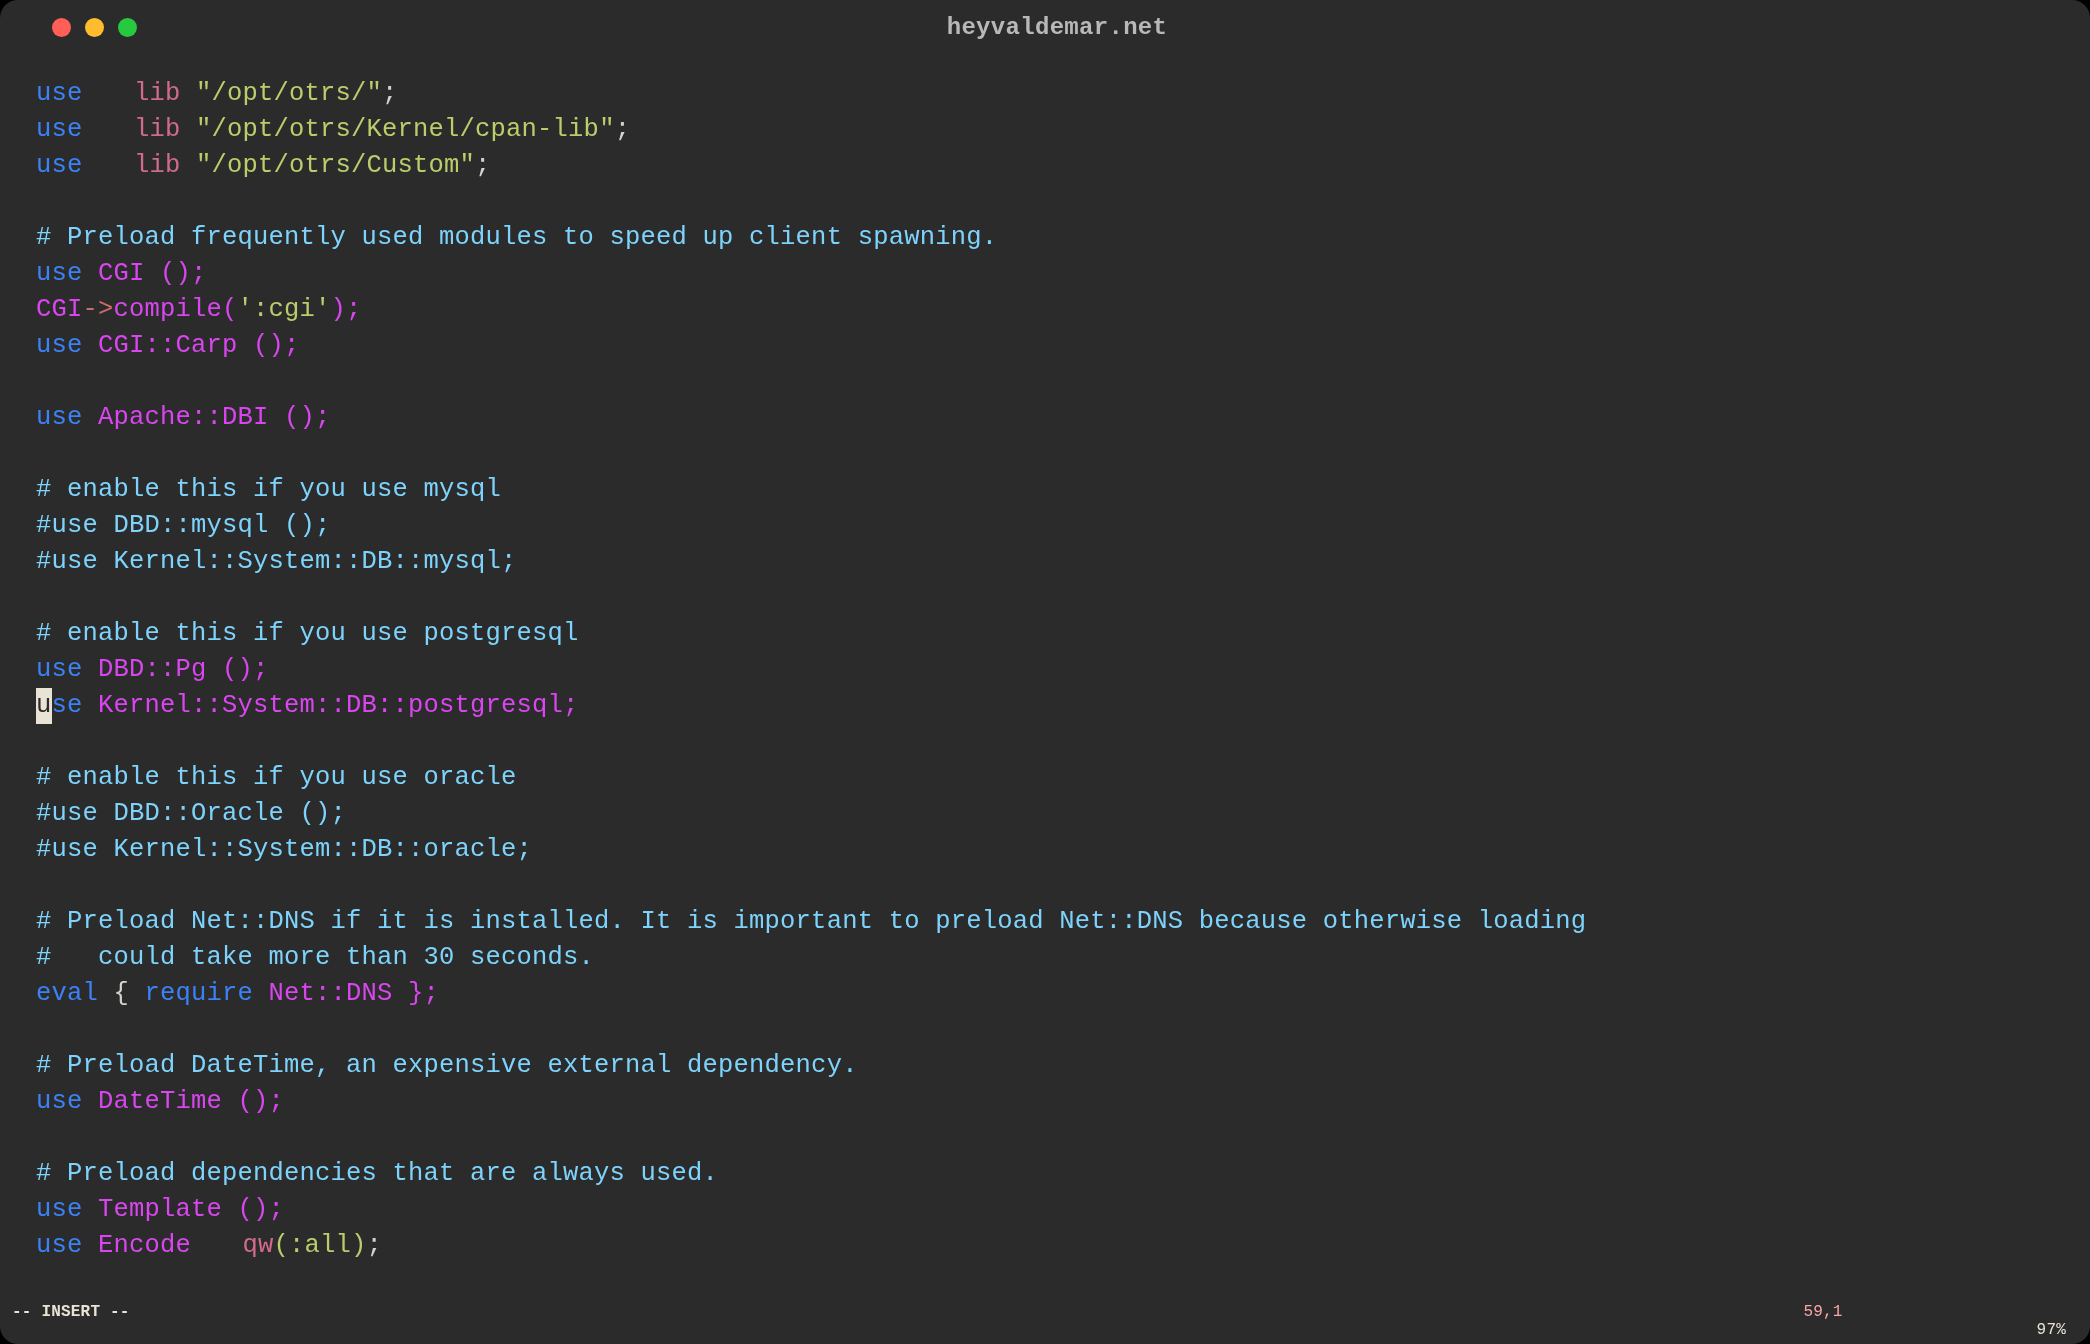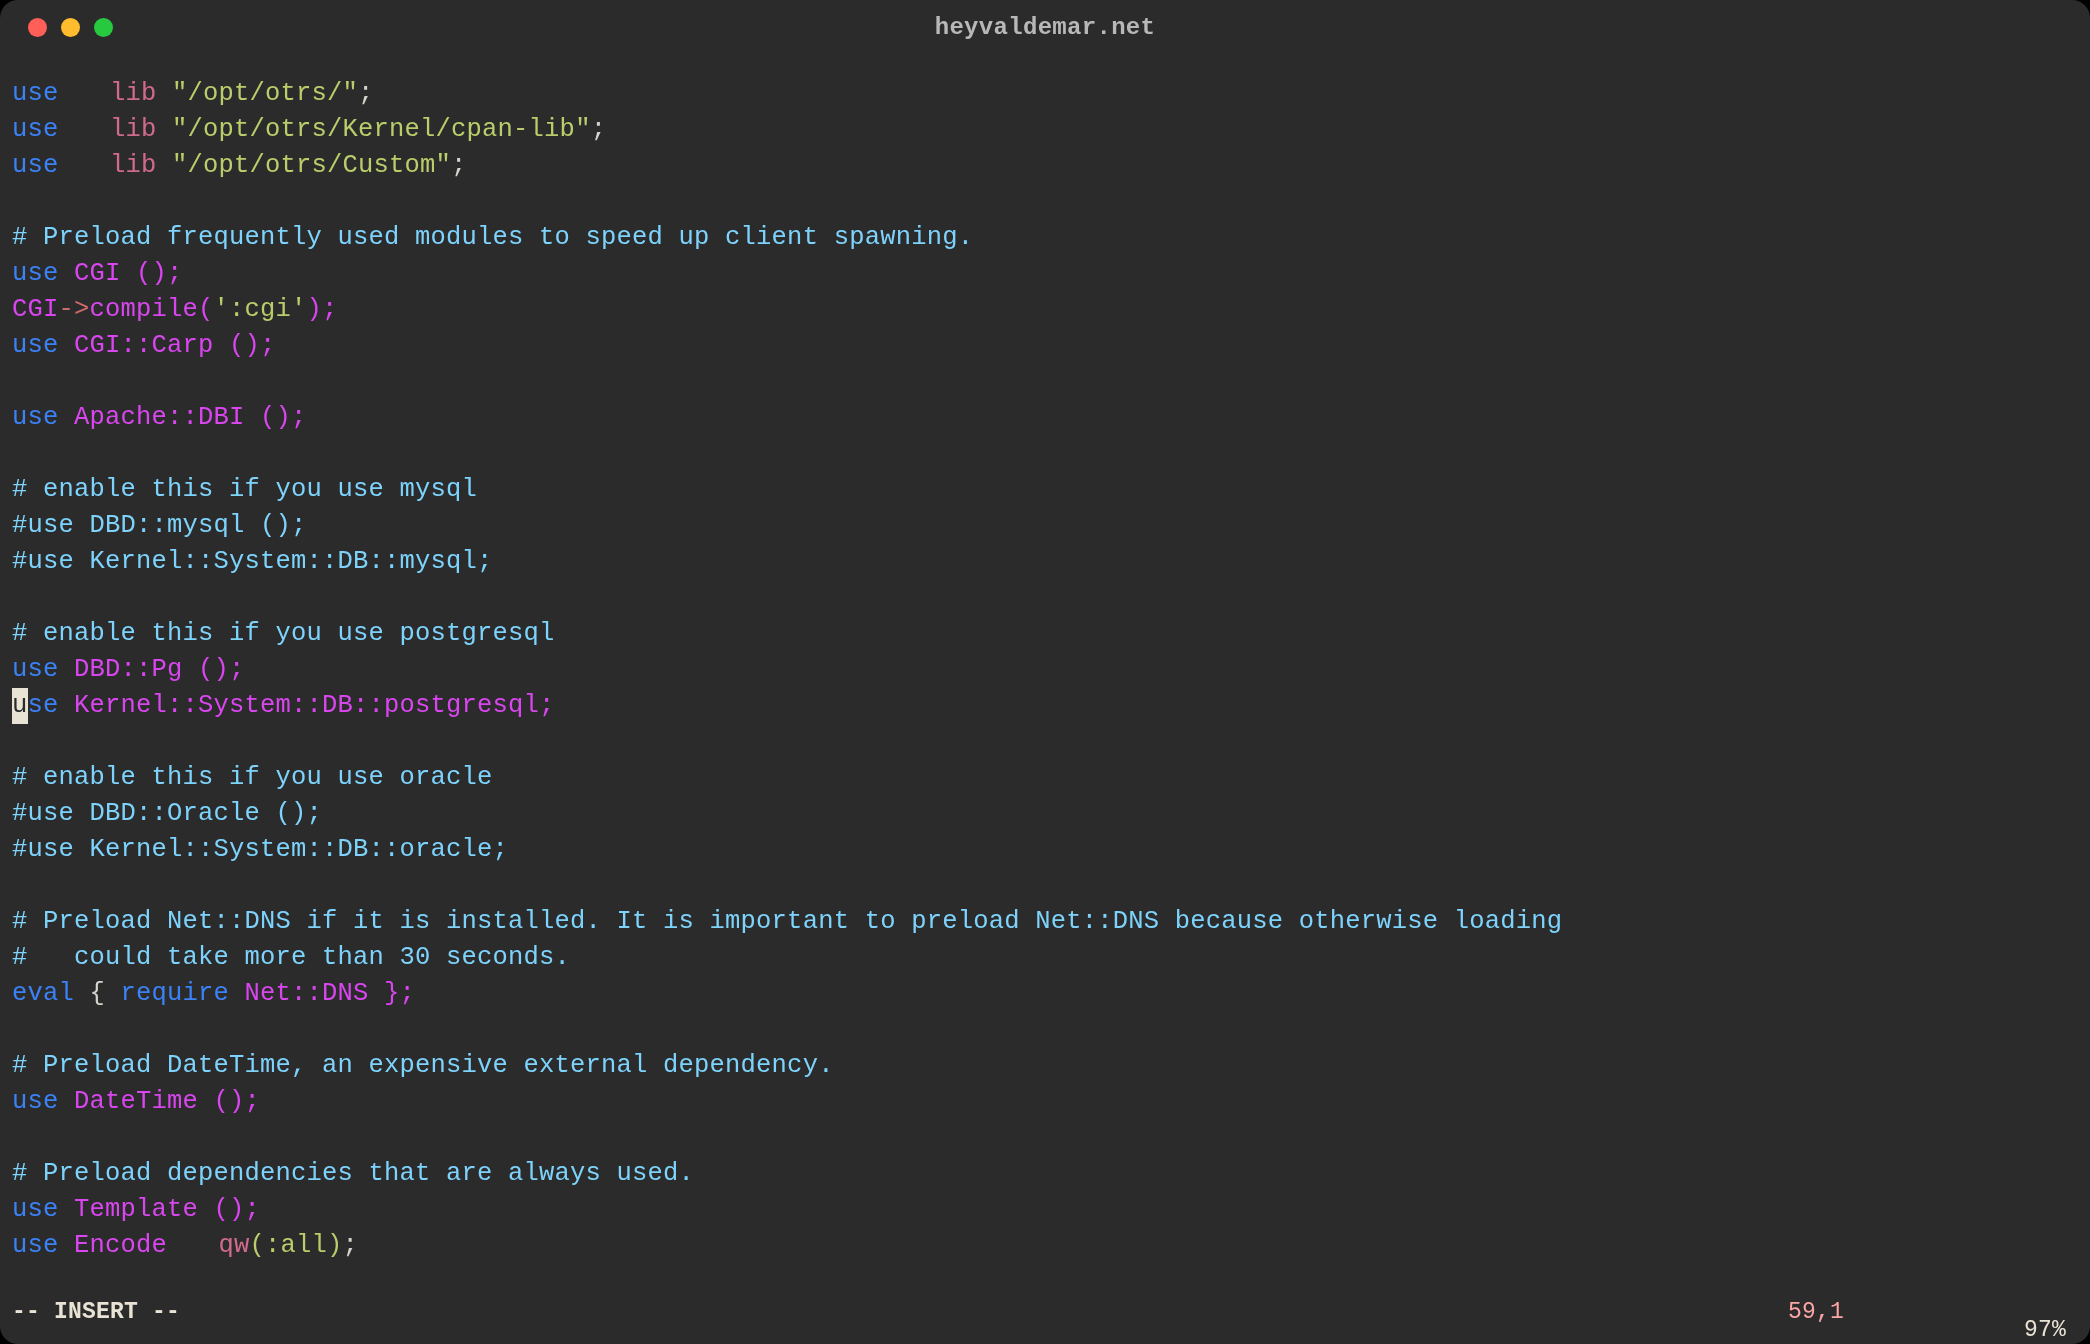--- a/index.html
+++ b/index.html
@@ -70,37 +70,38 @@
     background: #e9e3d5;
     color: #2b2b2b;
   }
 
   .statusbar {
     position: absolute;
     bottom: 14px;
     left: 0;
     right: 0;
     height: 36px;
-    font-size: 23px;
+    font-size: 16px;
     color: #e9e3d5;
     font-weight: 700;
     display: flex;
     align-items: center;
     padding: 0 24px 0 12px;
     letter-spacing: 0.2px;
+    gap: 14px;
   }
   .statusbar .mode { flex: 0 0 auto; }
   .statusbar .spacer { flex: 1 1 auto; }
   .statusbar .pos { color: #fca5a5; flex: 0 0 auto; padding-right: 180px; font-weight: 400;}
   .statusbar .pct { flex: 0 0 auto; font-weight: 400; margin-top: 35px;}
 </style>
 </head>
 <body>
 
-<div class="window" style="transform: scale(1);">
+<div class="window" style="transform: scale(1); padding-left: 24px;">
   <div class="titlebar">
     <div class="traffic-lights">
       <div class="light red"></div>
       <div class="light yellow"></div>
       <div class="light green"></div>
     </div>
     <div class="title">heyvaldemar.net</div>
   </div>
 
   <div class="editor" id="editor"><span class="line"><span class="kw">use</span><span> </span><span class="pink">lib</span><span> </span><span class="str">"/opt/otrs/"</span><span>;</span></span><span class="line"><span class="kw">use</span><span> </span><span class="pink">lib</span><span> </span><span class="str">"/opt/otrs/Kernel/cpan-lib"</span><span>;</span></span><span class="line"><span class="kw">use</span><span> </span><span class="pink">lib</span><span> </span><span class="str">"/opt/otrs/Custom"</span><span>;</span></span><span class="line">&nbsp;</span><span class="line"><span class="comment"># Preload frequently used modules to speed up client spawning.</span></span><span class="line"><span class="kw">use</span><span> </span><span class="ident">CGI ();</span></span><span class="line"><span class="ident">CGI</span><span class="redish">-&gt;</span><span class="ident">compile(</span><span class="str">':cgi'</span><span class="ident">);</span></span><span class="line"><span class="kw">use</span><span> </span><span class="ident">CGI::Carp ();</span></span><span class="line">&nbsp;</span><span class="line"><span class="kw">use</span><span> </span><span class="ident">Apache::DBI ();</span></span><span class="line">&nbsp;</span><span class="line"><span class="comment"># enable this if you use mysql</span></span><span class="line"><span class="comment">#use DBD::mysql ();</span></span><span class="line"><span class="comment">#use Kernel::System::DB::mysql;</span></span><span class="line">&nbsp;</span><span class="line"><span class="comment"># enable this if you use postgresql</span></span><span class="line"><span class="kw">use</span><span> </span><span class="ident">DBD::Pg ();</span></span><span class="line"><span class="cursor">u</span><span class="kw">se</span><span> </span><span class="ident">Kernel::System::DB::postgresql;</span></span><span class="line">&nbsp;</span><span class="line"><span class="comment"># enable this if you use oracle</span></span><span class="line"><span class="comment">#use DBD::Oracle ();</span></span><span class="line"><span class="comment">#use Kernel::System::DB::oracle;</span></span><span class="line">&nbsp;</span><span class="line"><span class="comment"># Preload Net::DNS if it is installed. It is important to preload Net::DNS because otherwise loading</span></span><span class="line"><span class="comment">#   could take more than 30 seconds.</span></span><span class="line"><span class="kw">eval</span><span> { </span><span class="kw">require</span><span> </span><span class="ident">Net::DNS };</span></span><span class="line">&nbsp;</span><span class="line"><span class="comment"># Preload DateTime, an expensive external dependency.</span></span><span class="line"><span class="kw">use</span><span> </span><span class="ident">DateTime ();</span></span><span class="line">&nbsp;</span><span class="line"><span class="comment"># Preload dependencies that are always used.</span></span><span class="line"><span class="kw">use</span><span> </span><span class="ident">Template ();</span></span><span class="line"><span class="kw">use</span><span> </span><span class="ident">Encode </span><span class="pink">qw</span><span class="str">(:all)</span><span>;</span></span></div>

